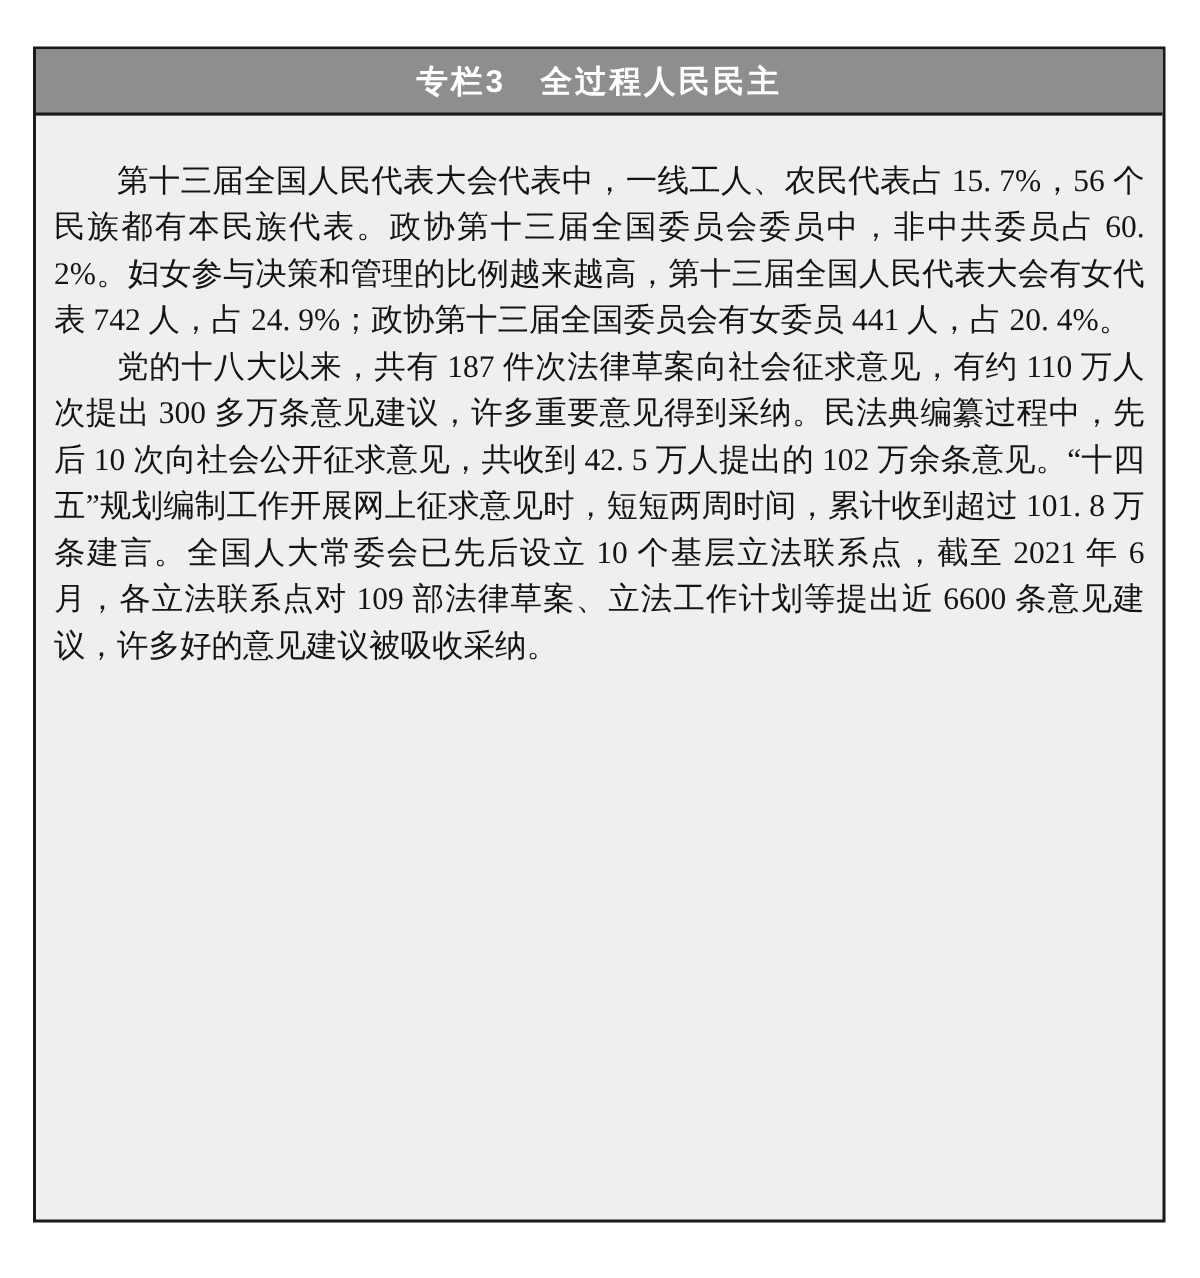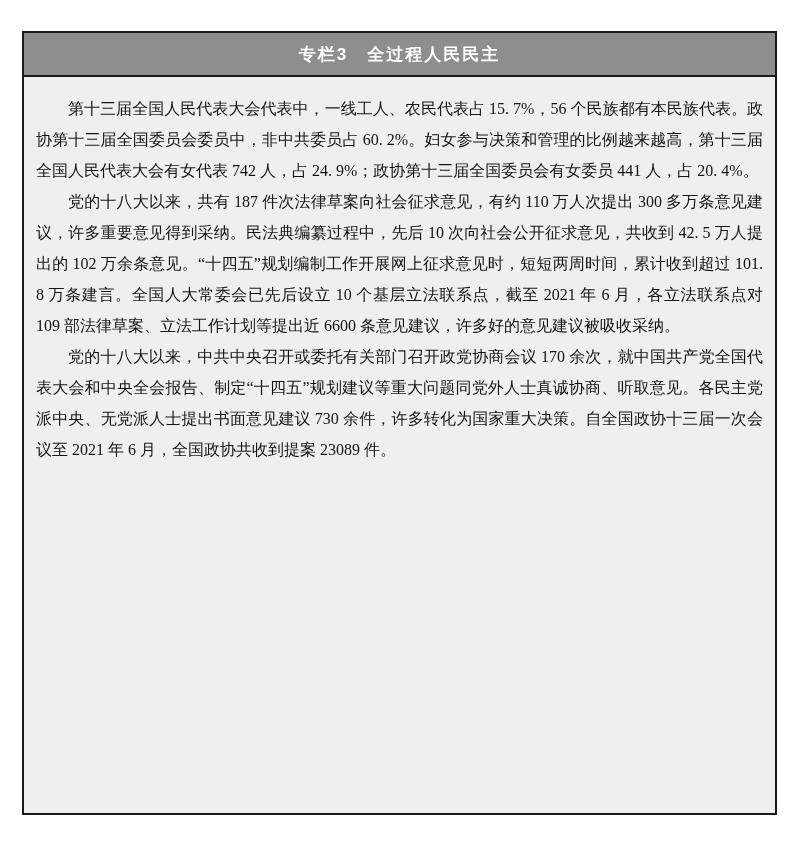--- a/index.html
+++ b/index.html
@@ -29,45 +29,44 @@
     height: 44px;
     background: var(--header-bg);
     border-bottom: 2px solid var(--border);
     display: flex;
     align-items: center;
     justify-content: center;
   }
   .panel-title {
     font-family: "Liberation Sans", "DejaVu Sans", sans-serif;
     font-weight: bold;
-    font-size: 17px;
+    font-size: 21px;
     letter-spacing: 2px;
     color: var(--header-text);
     white-space: pre;
   }
   .panel-body {
     height: 736px;
-    padding: 16px 12px 8px 12px;
+    padding: 28px 12px 8px 12px;
     overflow: hidden;
     font-family: "Liberation Serif", "DejaVu Serif", serif;
-    font-size: 16px;
+    font-size: 21px;
     line-height: 31px;
     color: var(--text);
     text-align: justify;
   }
   .panel-body p {
     text-indent: 2em;
     margin: 0;
   }
 </style>
 </head>
 <body>
 
 <div class="panel">
   <div class="panel-header">
     <span class="panel-title">专栏3　全过程人民民主</span>
   </div>
   <div class="panel-body">
     <p>第十三届全国人民代表大会代表中，一线工人、农民代表占 15. 7%，56 个民族都有本民族代表。政协第十三届全国委员会委员中，非中共委员占 60. 2%。妇女参与决策和管理的比例越来越高，第十三届全国人民代表大会有女代表 742 人，占 24. 9%；政协第十三届全国委员会有女委员 441 人，占 20. 4%。</p>
     <p>党的十八大以来，共有 187 件次法律草案向社会征求意见，有约 110 万人次提出 300 多万条意见建议，许多重要意见得到采纳。民法典编纂过程中，先后 10 次向社会公开征求意见，共收到 42. 5 万人提出的 102 万余条意见。“十四五”规划编制工作开展网上征求意见时，短短两周时间，累计收到超过 101. 8 万条建言。全国人大常委会已先后设立 10 个基层立法联系点，截至 2021 年 6 月，各立法联系点对 109 部法律草案、立法工作计划等提出近 6600 条意见建议，许多好的意见建议被吸收采纳。</p>
-    <p>党的十八大以来，中共中央召开或委托有关部门召开政党协商会议 170 余次，就中国共产党全国代表大会和中央全会报告、制定“十四五”规划建议等重大问题同党外人士真诚协商、听取意见。各民主党派中央、无党派人士提出书面意见建议 730 余件，许多转化为国家重大决策。自全国政协十三届一次会议至 2021 年 6 月，全国政协共收到提案 23089 件。</p>
   </div>
 </div>
 
 </body></html>

